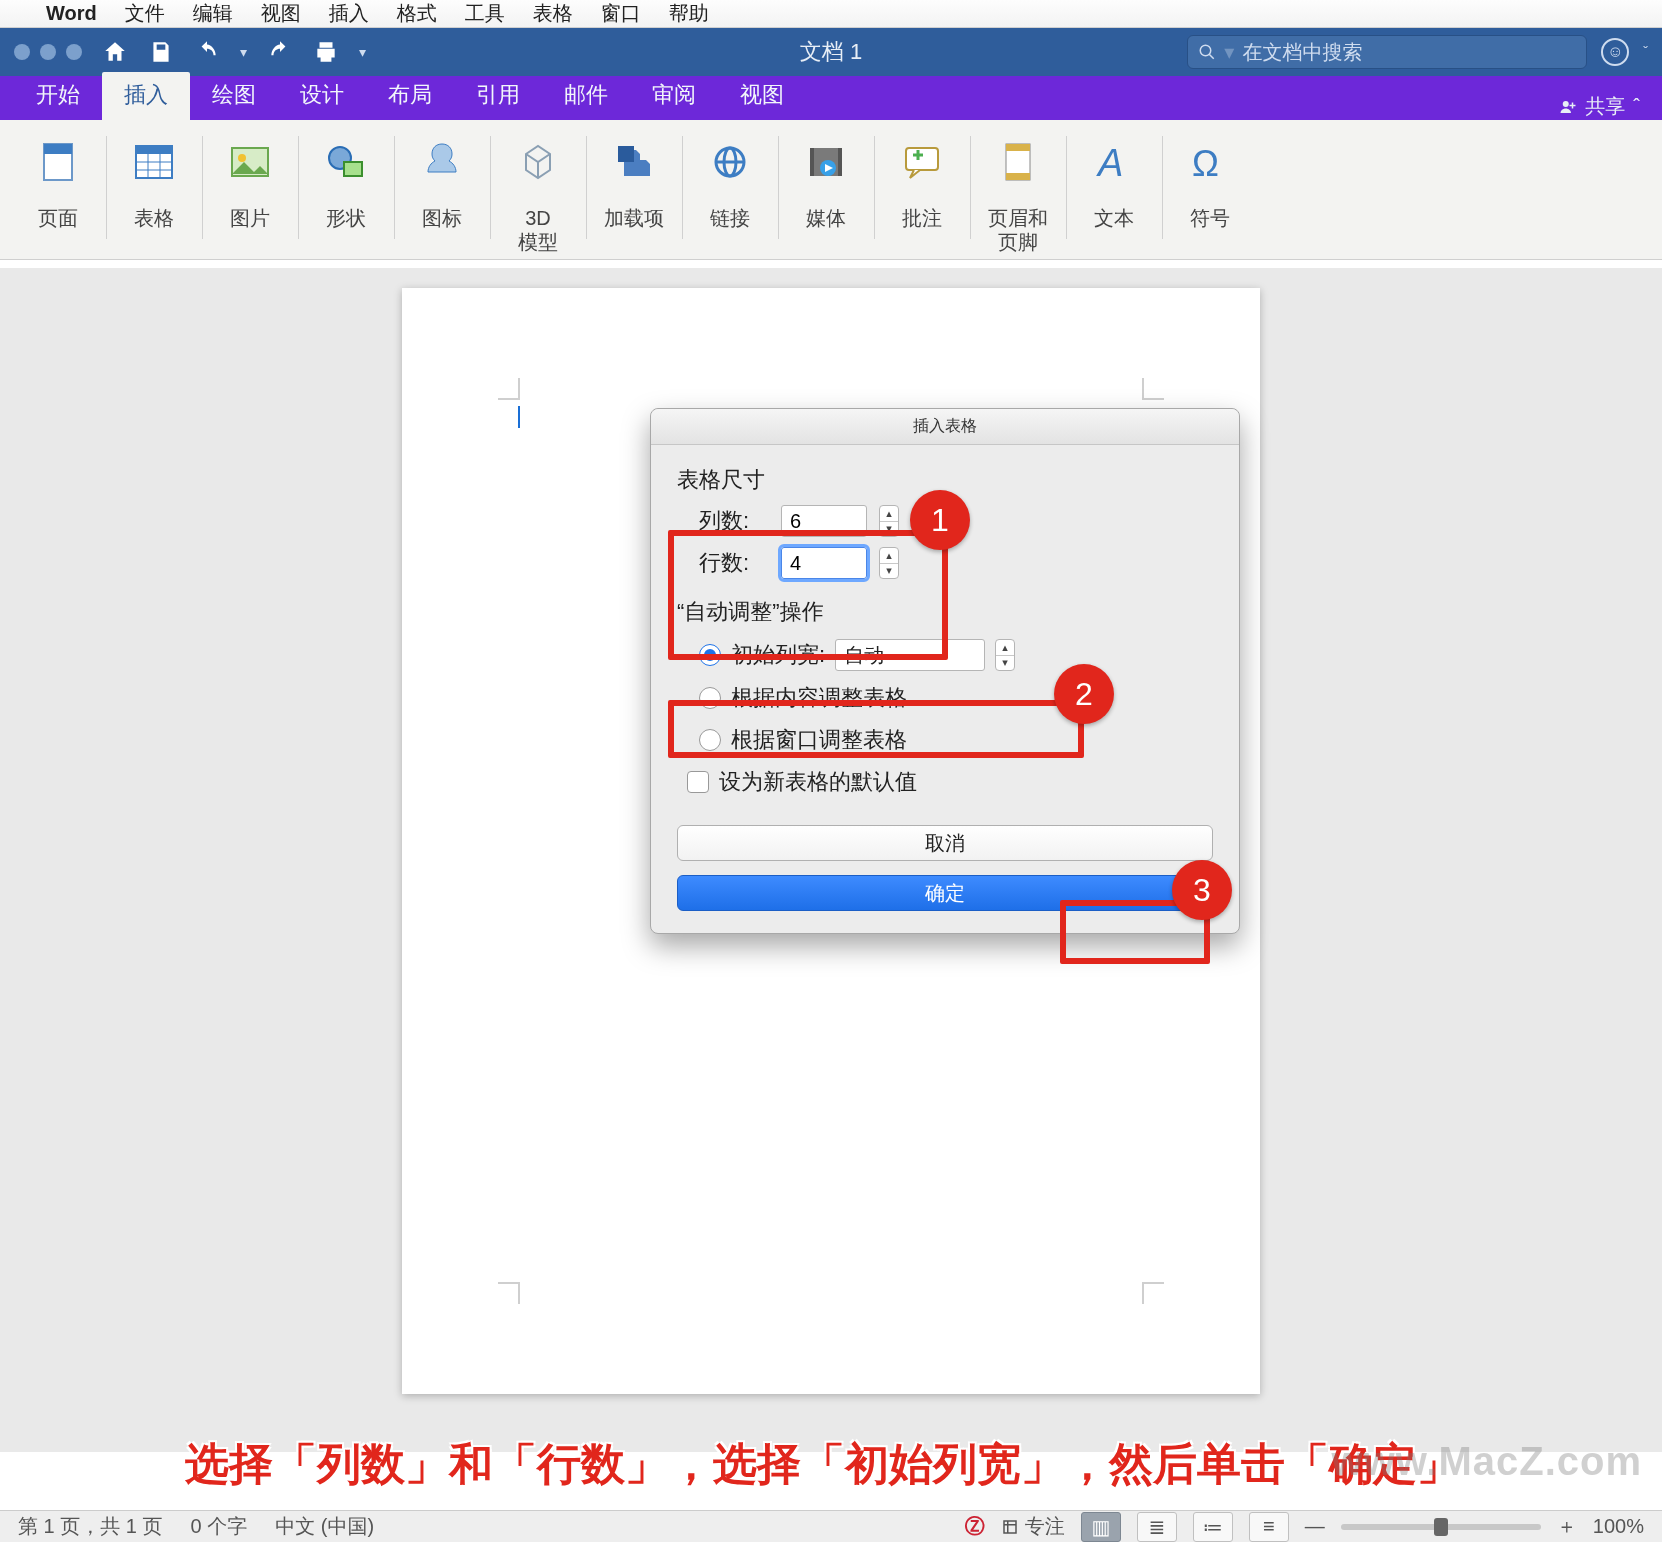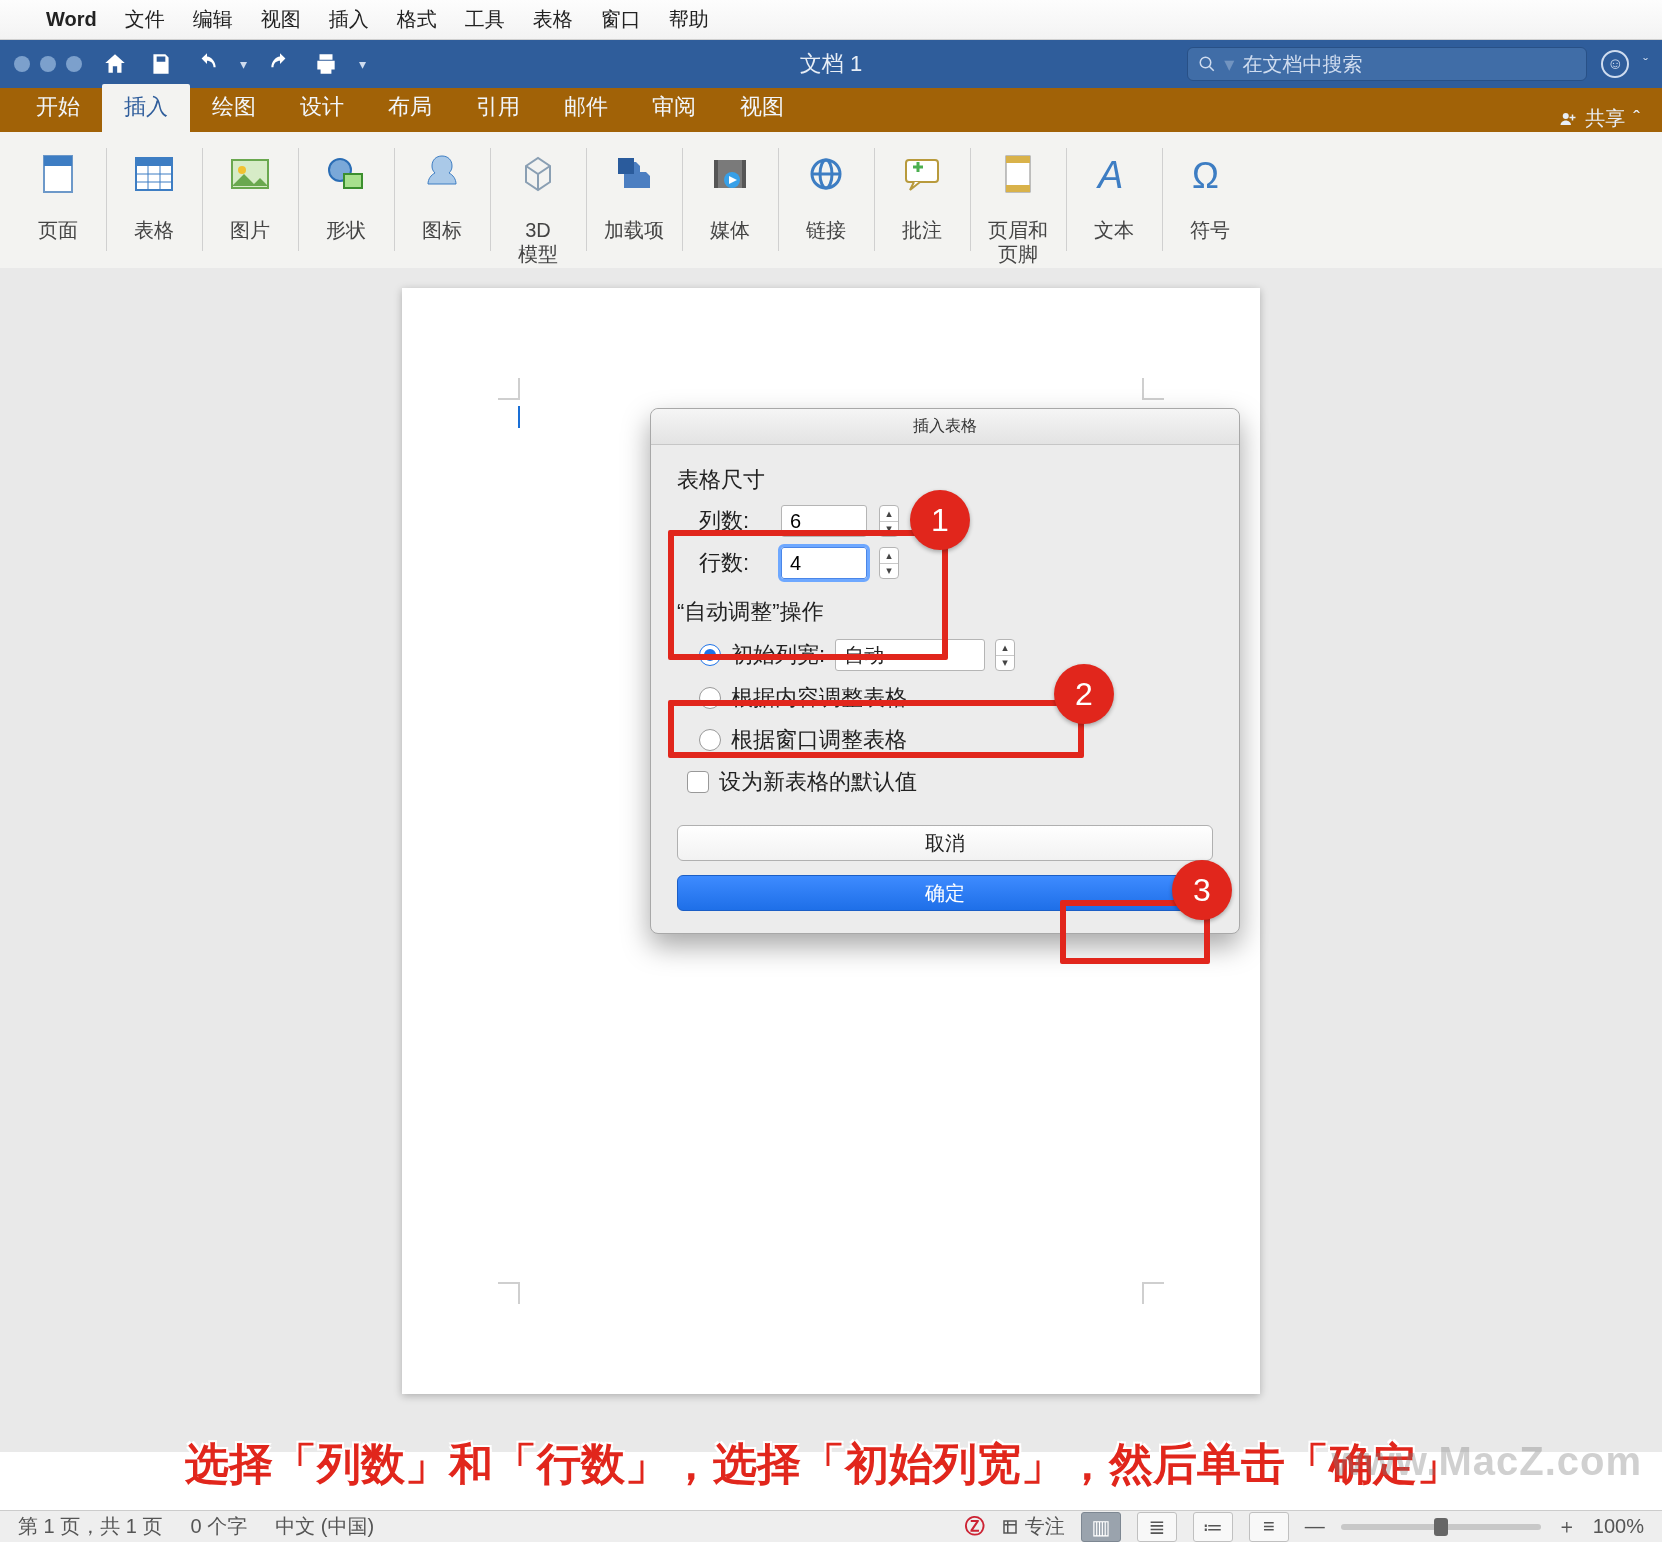--- a/index.html
+++ b/index.html
@@ -1,36 +1,36 @@
 <!DOCTYPE html>
 <html><head>
 <meta charset="utf-8">
 <style>
   * { box-sizing: border-box; margin: 0; padding: 0; font-family: -apple-system, "PingFang SC", "Helvetica Neue", Arial, sans-serif; }
   body { width: 1662px; height: 1542px; background: #fff; overflow: hidden; position: relative; }
 
   
-  .mac-menubar { height: 40px; background: linear-gradient(#fdfdfd,#f3f3f3); border-bottom: 1px solid #d0d0d0; display: flex; align-items: center; padding: 0 18px; font-size: 20px; color: #222; gap: 28px; }
+  .mac-menubar { height: 28px; background: linear-gradient(#fdfdfd,#f3f3f3); border-bottom: 1px solid #d0d0d0; display: flex; align-items: center; padding: 0 18px; font-size: 20px; color: #222; gap: 28px; }
   .mac-menubar .apple { font-size: 22px; }
   .mac-menubar .appname { font-weight: 700; }
 
   
   .titlebar { height: 48px; background: #2f5d9b; display: flex; align-items: center; padding: 0 14px; color: #fff; position: relative; }
   .traffic { display: flex; gap: 10px; margin-right: 20px; }
   .traffic span { width: 16px; height: 16px; border-radius: 50%; background: #7ca0cc; display: inline-block; }
   .tb-icons { display: flex; gap: 20px; align-items: center; }
   .tb-icons .ic { width: 26px; height: 26px; fill: #fff; }
   .tb-title { position: absolute; left: 50%; transform: translateX(-50%); font-size: 22px; color: #e8eef6; }
   .tb-right { margin-left: auto; display: flex; align-items: center; gap: 14px; }
   .searchbox { display: flex; align-items: center; background: #406da7; border: 1px solid #285086; border-radius: 6px; padding: 3px 10px; width: 400px; height: 34px; color: #cfdcef; font-size: 20px; gap: 8px; }
   .smiley { width: 28px; height: 28px; border: 2px solid #cfdcef; border-radius: 50%; display: flex; align-items: center; justify-content: center; color: #cfdcef; font-size: 16px; }
   .chev { color: #cfdcef; font-size: 14px; }
 
   
-  .ribbon-tabs { height: 44px; background: #a16207; display: flex; align-items: flex-end; padding: 0 14px; color: #fff; font-size: 22px; position: relative; }
+  .ribbon-tabs { height: 44px; background: #6d28d9; display: flex; align-items: flex-end; padding: 0 14px; color: #fff; font-size: 22px; position: relative; }
   .ribbon-tabs .tab { padding: 8px 22px 10px; cursor: default; color: #f2f6fb; }
   .ribbon-tabs .tab.active { background: #f3f3f1; color: #2f5d9b; border-radius: 2px 2px 0 0; font-weight: 500; }
   .ribbon-tabs .share { margin-left: auto; display: flex; align-items: center; gap: 8px; padding-right: 8px; color: #e8eef6; font-size: 20px; }
 
   
   .ribbon { height: 140px; background: #f3f3f1; border-bottom: 1px solid #cfcfcf; display: flex; align-items: stretch; padding: 6px 10px 0; }
   .group { display: flex; flex-direction: column; align-items: center; justify-content: flex-start; padding: 8px 18px 0; position: relative; }
   .group + .group::before { content: ""; position: absolute; left: 0; top: 10px; bottom: 20px; width: 1px; background: #d0d0d0; }
   .gicon { width: 60px; height: 56px; display: flex; align-items: center; justify-content: center; }
   .gicon svg { width: 48px; height: 48px; }
@@ -228,39 +228,39 @@
     <div class="gicon">
         <svg viewBox="0 0 48 48">
           <path d="M14 12h12l4 4v6h6l4 4v12H14z" fill="#4b7ec1"></path>
           <rect x="8" y="8" width="16" height="16" fill="#2a5b9c"></rect>
         </svg>
       </div>
     <div class="glabel">加载项</div>
   </div>
   <div class="group">
     <div class="gicon">
+        <svg viewBox="0 0 48 48" fill="none" stroke="#3d7dc3" stroke-width="3">
+          <circle cx="24" cy="24" r="14"></circle>
+          <ellipse cx="24" cy="24" rx="6" ry="14"></ellipse>
+          <line x1="10" y1="24" x2="38" y2="24"></line>
+        </svg>
+      </div>
+    <div class="glabel">链接</div>
+  </div>
+  <div class="group">
+    <div class="gicon">
         <svg viewBox="0 0 48 48">
           <rect x="8" y="10" width="32" height="28" fill="#7a7a7a"></rect>
           <rect x="8" y="10" width="4" height="28" fill="#555"></rect>
           <rect x="36" y="10" width="4" height="28" fill="#555"></rect>
           <circle cx="26" cy="30" r="8" fill="#37a0e8"></circle>
           <path d="M23 26l8 4-8 4z" fill="#fff"></path>
         </svg>
       </div>
     <div class="glabel">媒体</div>
-  </div>
-  <div class="group">
-    <div class="gicon">
-        <svg viewBox="0 0 48 48" fill="none" stroke="#3d7dc3" stroke-width="3">
-          <circle cx="24" cy="24" r="14"></circle>
-          <ellipse cx="24" cy="24" rx="6" ry="14"></ellipse>
-          <line x1="10" y1="24" x2="38" y2="24"></line>
-        </svg>
-      </div>
-    <div class="glabel">链接</div>
   </div>
   <div class="group">
     <div class="gicon">
         <svg viewBox="0 0 48 48">
           <rect x="8" y="10" width="32" height="22" rx="3" fill="#fff" stroke="#b89a3c" stroke-width="2"></rect>
           <path d="M16 32l-4 8 10-8" fill="#fff" stroke="#b89a3c" stroke-width="2"></path>
           <path d="M20 12v10M15 17h10" stroke="#4caf50" stroke-width="3"></path>
         </svg>
       </div>
     <div class="glabel">批注</div>

